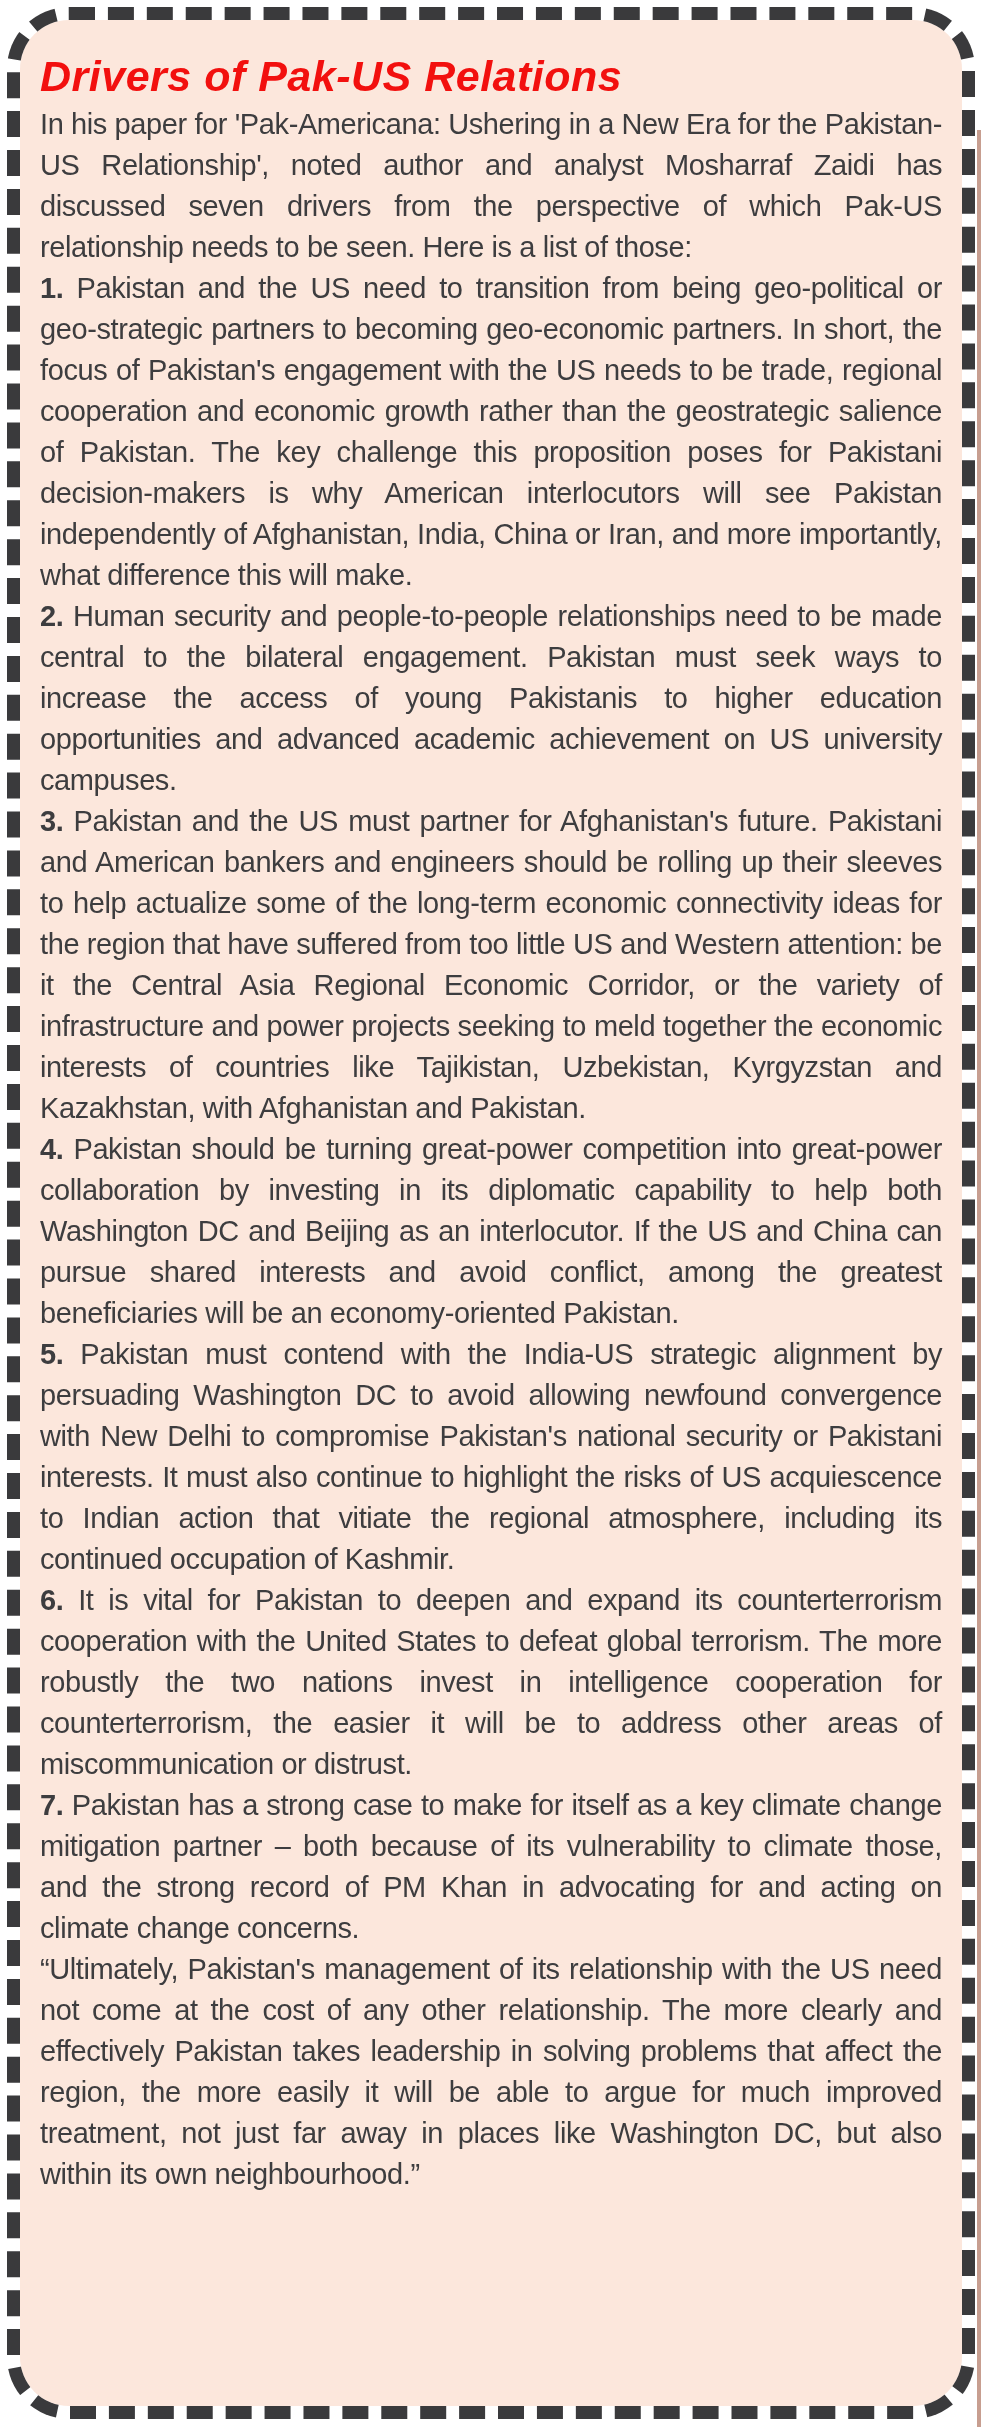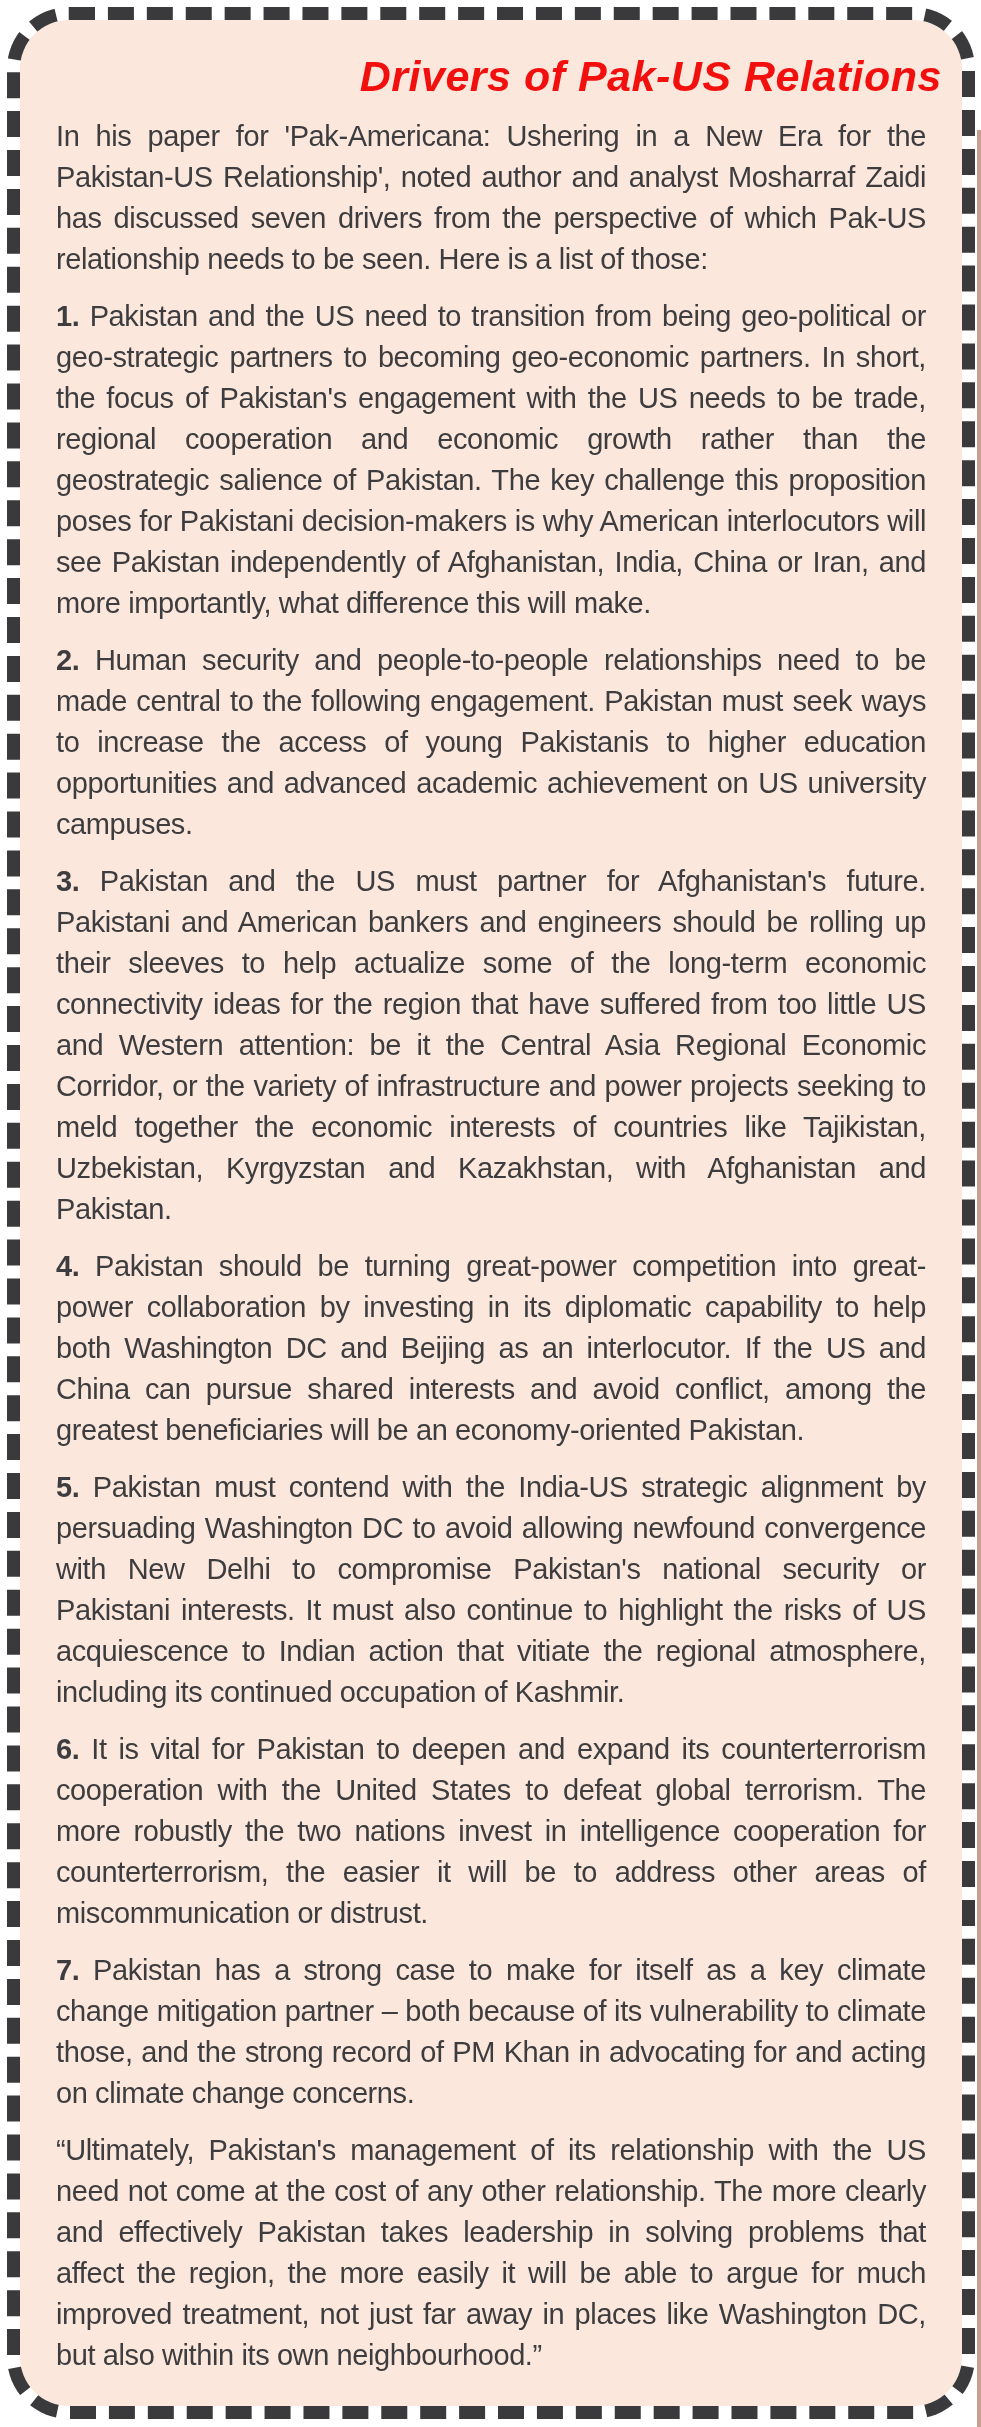--- a/index.html
+++ b/index.html
@@ -31,30 +31,30 @@
     box-sizing: border-box;
     border: 13px dashed #3a3a3c;
     border-radius: 62px;
     background: #fce7dc;
     background-clip: padding-box;
     padding: 22px 20px 18px 20px;
     overflow: hidden;
   }
   .title {
     margin: 10px 0 4px 0;
-    text-align: right;
+    text-align: left;
     color: #f2100e;
     font-size: 43px;
     line-height: 48px;
     font-weight: bold;
     font-style: italic;
     letter-spacing: 0.5px;
   }
   .body-par {
-    margin: 16px;
+    margin: 0;
     color: #3d3d3f;
     font-size: 29px;
     line-height: 41px;
     letter-spacing: -0.4px;
     text-align: justify;
     text-justify: inter-word;
   }
   .num {
     font-weight: bold;
   }
@@ -64,21 +64,21 @@
 
 <div class="edge-strip"></div>
 
 <div class="card">
   <h1 class="title">Drivers of Pak-US Relations</h1>
 
   <p class="body-par">In his paper for 'Pak-Americana: Ushering in a New Era for the Pakistan-US Relationship', noted author and analyst Mosharraf Zaidi has discussed seven drivers from the perspective of which Pak-US relationship needs to be seen. Here is a list of those:</p>
 
   <p class="body-par"><span class="num">1.</span> <span>Pakistan and the US need to transition from being geo-political or geo-strategic partners to becoming geo-economic partners. In short, the focus of Pakistan's engagement with the US needs to be trade, regional cooperation and economic growth rather than the geostrategic salience of Pakistan. The key challenge this proposition poses for Pakistani decision-makers is why American interlocutors will see Pakistan independently of Afghanistan, India, China or Iran, and more importantly, what difference this will make.</span></p>
 
-  <p class="body-par"><span class="num">2.</span> <span>Human security and people-to-people relationships need to be made central to the following engagement. Pakistan must seek ways to increase the access of young Pakistanis to higher education opportunities and advanced academic achievement on US university campuses.</span></p>
+  <p class="body-par"><span class="num">2.</span> <span>Human security and people-to-people relationships need to be made central to the bilateral engagement. Pakistan must seek ways to increase the access of young Pakistanis to higher education opportunities and advanced academic achievement on US university campuses.</span></p>
 
   <p class="body-par"><span class="num">3.</span> <span>Pakistan and the US must partner for Afghanistan's future. Pakistani and American bankers and engineers should be rolling up their sleeves to help actualize some of the long-term economic connectivity ideas for the region that have suffered from too little US and Western attention: be it the Central Asia Regional Economic Corridor, or the variety of infrastructure and power projects seeking to meld together the economic interests of countries like Tajikistan, Uzbekistan, Kyrgyzstan and Kazakhstan, with Afghanistan and Pakistan.</span></p>
 
   <p class="body-par"><span class="num">4.</span> <span>Pakistan should be turning great-power competition into great-power collaboration by investing in its diplomatic capability to help both Washington DC and Beijing as an interlocutor. If the US and China can pursue shared interests and avoid conflict, among the greatest beneficiaries will be an economy-oriented Pakistan.</span></p>
 
   <p class="body-par"><span class="num">5.</span> <span>Pakistan must contend with the India-US strategic alignment by persuading Washington DC to avoid allowing newfound convergence with New Delhi to compromise Pakistan's national security or Pakistani interests. It must also continue to highlight the risks of US acquiescence to Indian action that vitiate the regional atmosphere, including its continued occupation of Kashmir.</span></p>
 
   <p class="body-par"><span class="num">6.</span> <span>It is vital for Pakistan to deepen and expand its counterterrorism cooperation with the United States to defeat global terrorism. The more robustly the two nations invest in intelligence cooperation for counterterrorism, the easier it will be to address other areas of miscommunication or distrust.</span></p>
 
   <p class="body-par"><span class="num">7.</span> <span>Pakistan has a strong case to make for itself as a key climate change mitigation partner – both because of its vulnerability to climate those, and the strong record of PM Khan in advocating for and acting on climate change concerns.</span></p>

